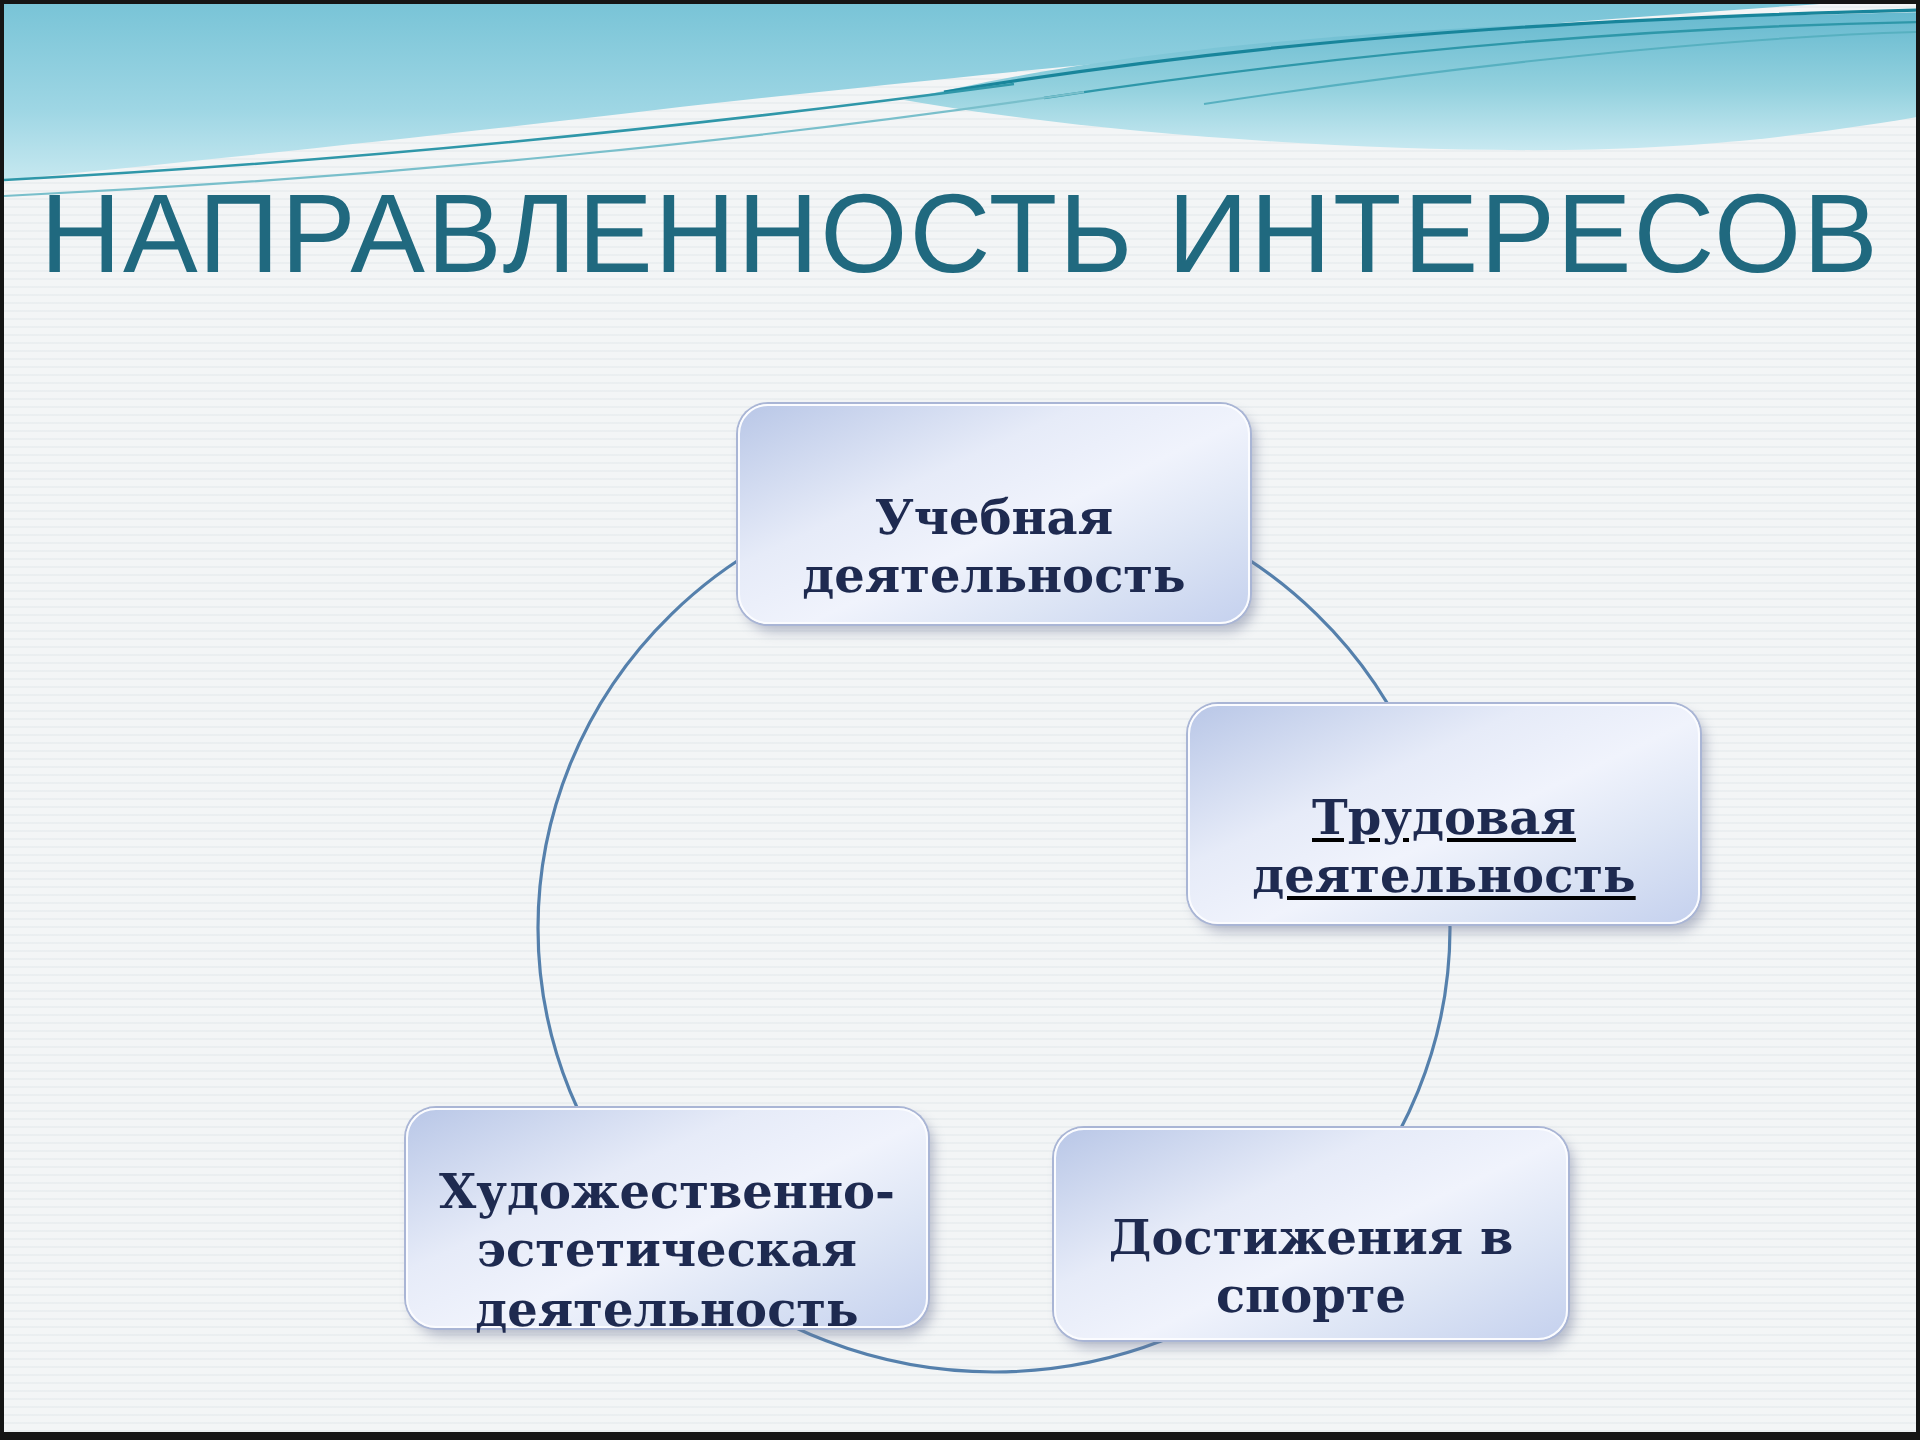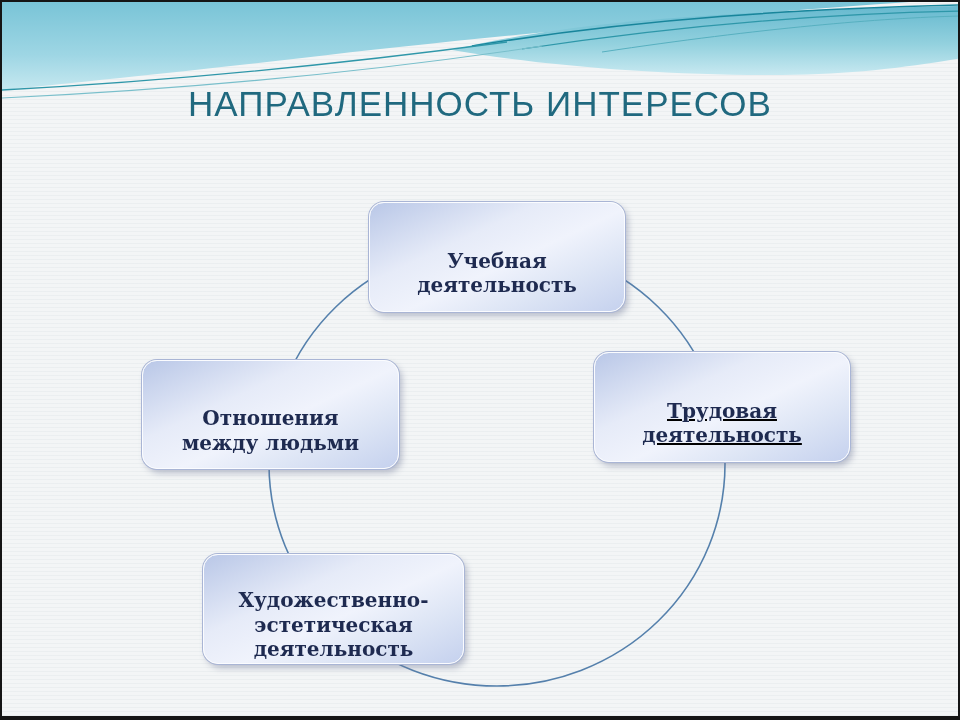--- a/index.html
+++ b/index.html
@@ -18,40 +18,40 @@
   .header-wave{
     position:absolute;top:0;left:0;width:960px;height:130px;
     display:block;pointer-events:none;
   }
   .slide-title{
     position:absolute;top:82px;left:0;right:0;
     margin:0;
     text-align:center;
     font-family:"Liberation Sans", sans-serif;
     font-weight:400;
-    font-size:35px;
+    font-size:56px;
     letter-spacing:1px;
     color:#20697f;
   }
   .diagram{position:absolute;inset:0;}
   .connector{position:absolute;top:0;left:0;width:960px;height:720px;}
   .node{
     position:absolute;
     display:flex;align-items:center;justify-content:center;
     text-align:center;
     border-radius:15px;
     background:linear-gradient(155deg,#b9c7e7 0%,#e6ebf8 35%,#f0f3fc 55%,#dde5f5 75%,#c5d1ee 100%);
     border:1px solid #fbfcff;
     box-shadow:0 0 0 1px #a9b5d5, 3px 4px 6px rgba(110,120,150,.45);
     box-sizing:border-box;
   }
   .node-label{
     font-family:"DejaVu Serif","Liberation Serif",serif;
     font-weight:700;
-    font-size:20px;
+    font-size:24px;
     line-height:1.22;
     color:#1e2a50;
     white-space:pre-line;
     padding:0 6px;
     margin-top:32px;
   }
   .n-top{left:367px;top:200px;width:256px;height:110px;}
   .n-right{left:592px;top:350px;width:256px;height:110px;text-decoration:underline;}
   .n-bottom-right{left:525px;top:562px;width:257px;height:106px;}
   .n-bottom-left{left:201px;top:552px;width:261px;height:110px;}
@@ -99,26 +99,26 @@
     <div class="node n-top">
       <span class="node-label">Учебная
 деятельность</span>
     </div>
 
     <div class="node n-right">
       <span class="node-label">Трудовая
 деятельность</span>
     </div>
 
+    <div class="node n-bottom-right">
+      <span class="node-label">Достижения в
+спорте</span>
+    </div>
 
     <div class="node n-bottom-left">
       <span class="node-label">Художественно-
 эстетическая
 деятельность</span>
     </div>
 
-    <div class="node n-left">
-      <span class="node-label">Отношения
-между людьми</span>
-    </div>
 
   </div>
 </div>
 
 </body></html>

